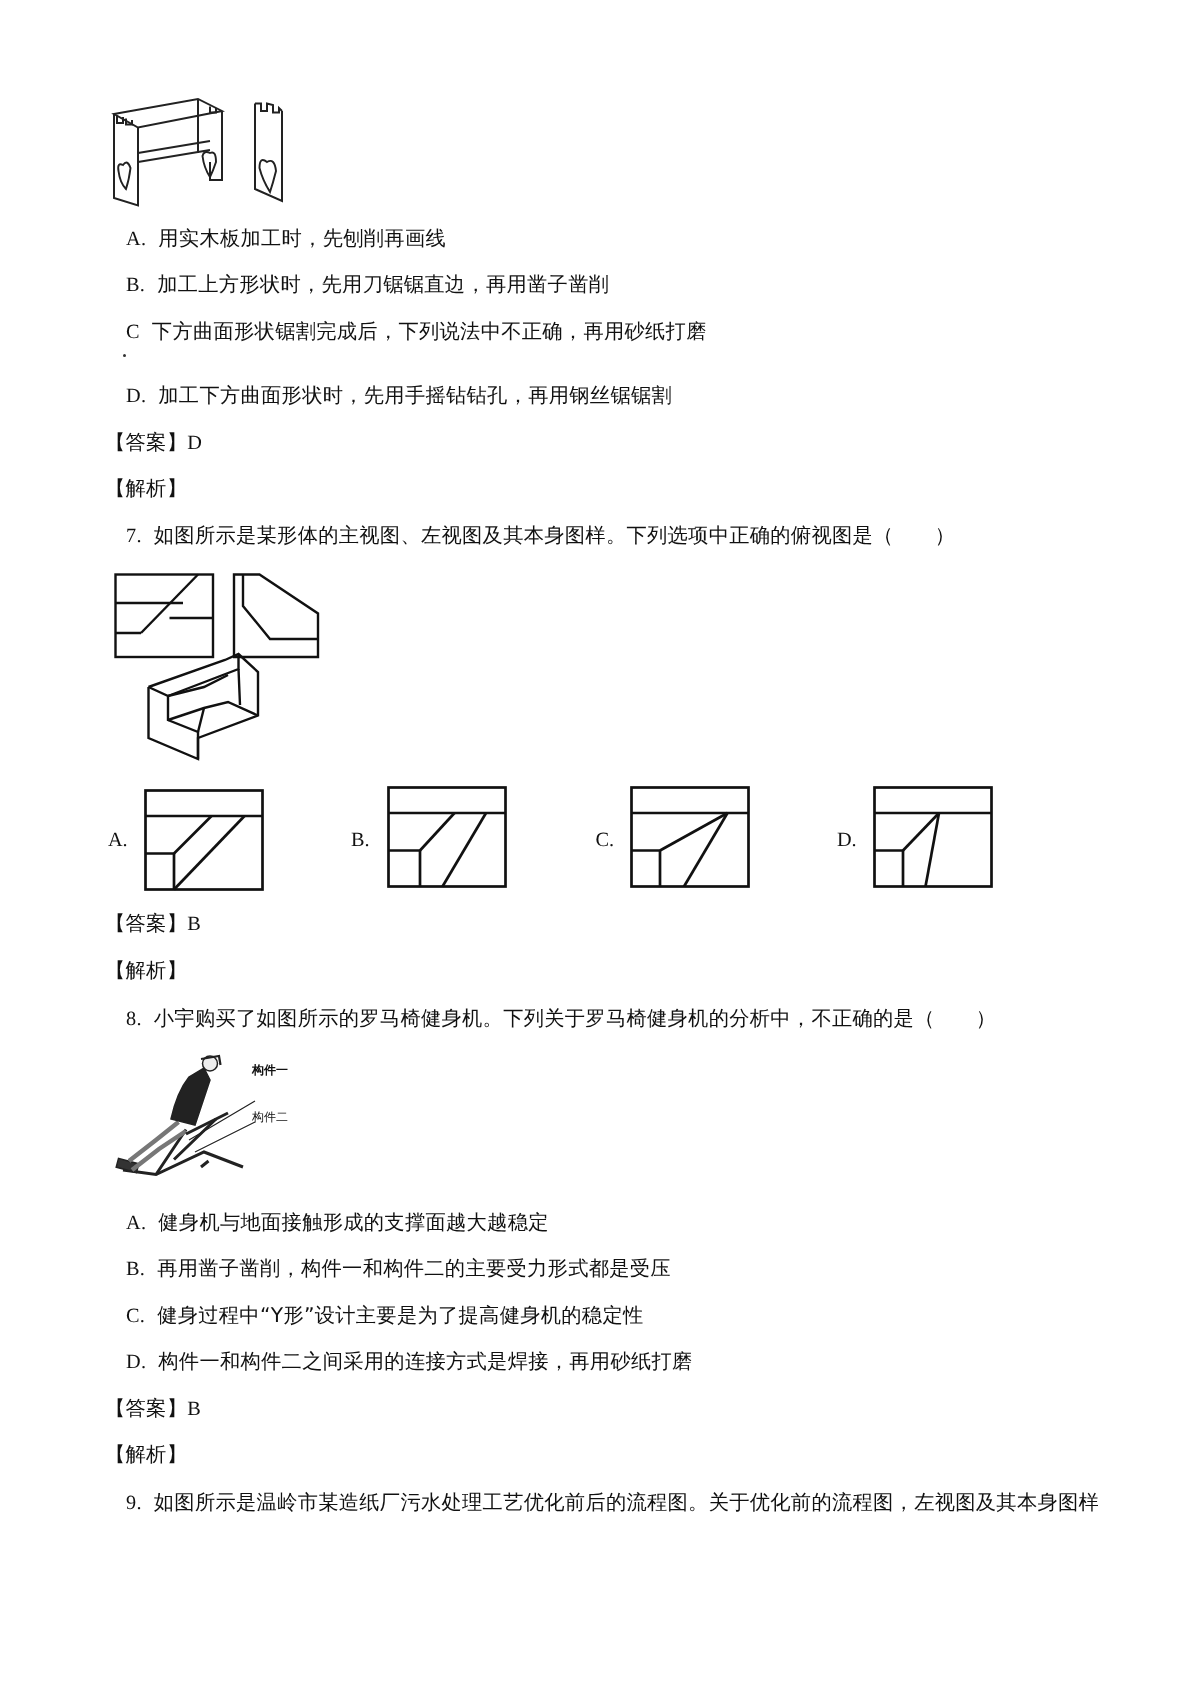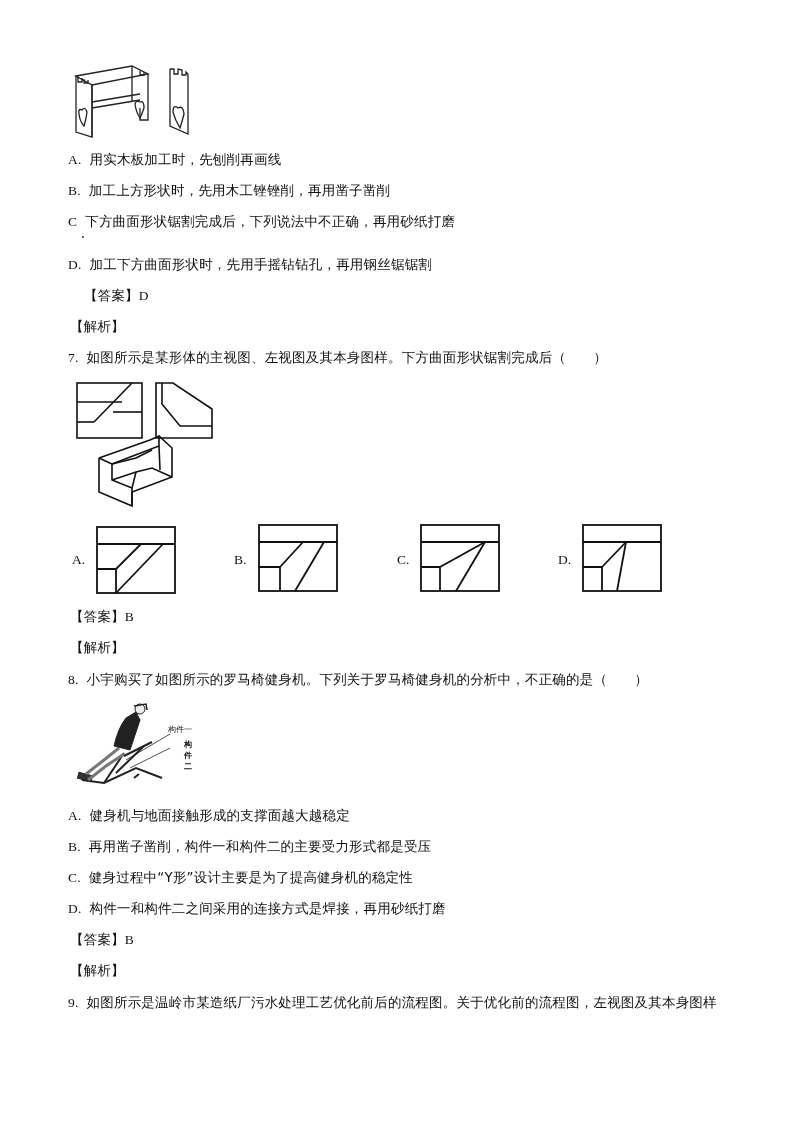--- a/index.html
+++ b/index.html
@@ -2,21 +2,21 @@
 <html><head>
   <meta charset="utf-8">
   <style>
     html, body { margin: 0; padding: 0; background: #ffffff; }
     body {
       width: 794px; height: 1123px; position: relative; overflow: hidden;
       font-family: "DejaVu Sans", "Liberation Sans", sans-serif;
       color: #111111;
     }
     .line {
-      position: absolute; left: 68px; font-size: 13.5px; line-height: 18px;
+      position: absolute; left: 84px; font-size: 13.5px; line-height: 18px;
       white-space: nowrap; letter-spacing: 0.2px;
     }
     .label { font-family: "Liberation Serif", serif; margin-right: 8px; font-size: 13.5px; }
     .fig { position: absolute; }
     .opt-letter {
       position: absolute; font-family: "Liberation Serif", serif; font-size: 13.5px;
     }
     .tiny-dot { position: absolute; left: 82px; top: 236px; width: 2px; height: 2px; background:#333; border-radius:1px; }
   </style>
 </head>
@@ -44,38 +44,38 @@
     <path d="M100,5 L100,62 L118,70 L118,10"></path>
     <path d="M100,5 L104,5 L104,10 L108,10 L108,5 L112,6 L112,11 L116,11 L116,8 L118,10"></path>
     <path d="M103,48 Q103,40 108,44 Q113,41 114,50 Q112,58 110,64 Q105,56 103,48 Z"></path>
   </g>
 </svg>
 
 <div class="line" style="top:150px">
   <span class="label">A.</span><span>用实木板加工时，先刨削再画线</span>
 </div>
 <div class="line" style="top:181px">
-  <span class="label">B.</span><span>加工上方形状时，先用木工锉锉削，再用凿子凿削</span>
+  <span class="label">B.</span><span>加工上方形状时，先用刀锯锯直边，再用凿子凿削</span>
 </div>
 <div class="line" style="top:212px">
   <span class="label">C</span><span>下方曲面形状锯割完成后，下列说法中不正确，再用砂纸打磨</span>
 </div>
 <div class="tiny-dot"></div>
 <div class="line" style="top:255px">
   <span class="label">D.</span><span>加工下方曲面形状时，先用手摇钻钻孔，再用钢丝锯锯割</span>
 </div>
-<div class="line" style="top:286px; left:84px">
+<div class="line" style="top:286px; left:70px">
   <span>【答案】</span><span class="label">D</span>
 </div>
 <div class="line" style="top:317px; left:70px">
   <span>【解析】</span>
 </div>
 
 <div class="line" style="top:348px">
-  <span class="label">7.</span><span>如图所示是某形体的主视图、左视图及其本身图样。下方曲面形状锯割完成后（　　）</span>
+  <span class="label">7.</span><span>如图所示是某形体的主视图、左视图及其本身图样。下列选项中正确的俯视图是（　　）</span>
 </div>
 
 <svg class="fig" style="left:74px;top:380px" width="145" height="130" viewBox="0 0 145 130">
   <g fill="none" stroke="#111" stroke-width="1.6">
 
     <rect x="3" y="3" width="65" height="55"></rect>
     <line x1="3" y1="22" x2="48" y2="22"></line>
     <line x1="3" y1="42" x2="20" y2="42"></line>
     <line x1="20" y1="42" x2="58" y2="3"></line>
     <line x1="39" y1="32" x2="68" y2="32"></line>
@@ -162,22 +162,22 @@
       <path d="M40,48 Q44,30 52,20 L62,14 L66,22 Q60,40 56,52 Z" fill="#222"></path>
 
       <circle cx="66" cy="11" r="5" fill="#eee" stroke="#222"></circle>
       <path d="M60,8 L72,6 L73,12" stroke-width="1.5"></path>
 
       <path d="M50,58 L78,44" stroke-width="2"></path>
 
       <path d="M52,62 L96,36 M56,70 L96,50" stroke-width="0.8"></path>
     </g>
   </svg>
-  <span style="position:absolute;left:94px;top:26px;font-size:8px;font-weight:normal;">构件一</span>
-  <span style="position:absolute;left:110px;top:41px;font-size:8px;font-weight:bold;">构件二</span>
+  <span style="position:absolute;left:94px;top:10px;font-size:8px;font-weight:bold;">构件一</span>
+  <span style="position:absolute;left:94px;top:41px;font-size:8px;font-weight:normal;">构件二</span>
 </div>
 
 <div class="line" style="top:806px">
   <span class="label">A.</span><span>健身机与地面接触形成的支撑面越大越稳定</span>
 </div>
 <div class="line" style="top:837px">
   <span class="label">B.</span><span>再用凿子凿削，构件一和构件二的主要受力形式都是受压</span>
 </div>
 <div class="line" style="top:868px">
   <span class="label">C.</span><span>健身过程中“Y形”设计主要是为了提高健身机的稳定性</span>

